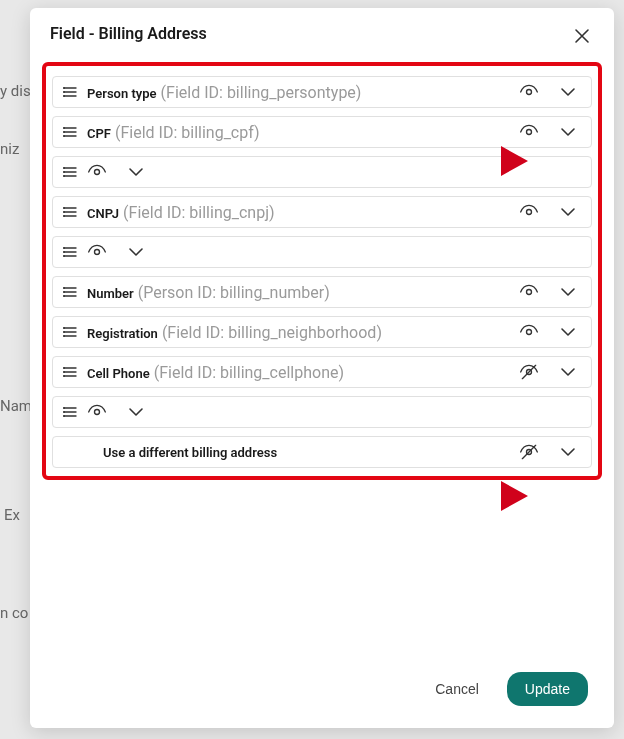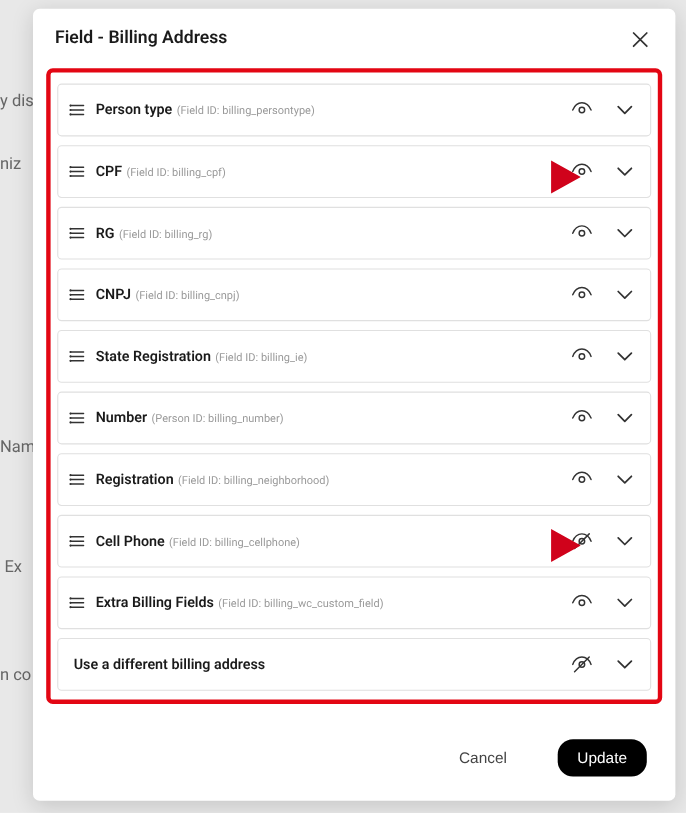--- a/index.html
+++ b/index.html
@@ -33,46 +33,46 @@
     }
     .highlight-box {
       border: 4px solid #e30613;
       border-radius: 6px;
       padding: 10px 6px 8px 6px;
     }
     .field-row {
       border: 1px solid #e0e0e0;
       border-radius: 4px;
       background: #fff;
-      height: 48px;
+      height: 32px;
       margin-bottom: 8px;
       display: flex; align-items: center;
       padding: 0 12px 0 10px;
     }
-    .field-row:last-child { margin-bottom: 0; }
+    .field-row:last-child { margin-bottom: 0; gap: 36px; }
     .drag-handle { margin-right: 10px; display: flex; align-items: center; }
     .drag-handle svg { width: 14px; height: 14px; display: block; }
     .field-text { flex: 1; display: flex; align-items: baseline; gap: 4px; min-width: 0; overflow: hidden; }
     .field-name { font-size: 13px; font-weight: 600; color: #1a1a1a; white-space: nowrap; }
-    .field-id { font-size: 10px; color: #9a9a9a; white-space: nowrap; }
+    .field-id { font-size: 16px; color: #9a9a9a; white-space: nowrap; }
     .row-actions { display: flex; align-items: center; gap: 18px; }
     .eye { display: flex; align-items: center; }
     .eye svg { width: 20px; height: 20px; display: block; }
     .chevron { display: flex; align-items: center; cursor: pointer; padding: 2px; }
     .chevron svg { width: 18px; height: 18px; display: block; }
     .modal-footer {
       padding: 20px 26px 22px 0;
-      display: flex; justify-content: flex-end; align-items: center; gap: 32px;
+      display: flex; justify-content: flex-end; align-items: center; gap: 14px;
     }
     .btn-cancel {
       background: transparent; border: none; color: #444; font-size: 14px; font-weight: 500;
       cursor: pointer; padding: 8px 14px;
     }
     .btn-update {
-      background: #000000; color: #fff; font-size: 14px; font-weight: 500;
+      background: #0f766e; color: #fff; font-size: 14px; font-weight: 500;
       border: none; border-radius: 14px; padding: 9px 18px;
       cursor: pointer;
     }
     .arrow-overlay {
       position: absolute; pointer-events: none;
     }
   </style>
 </head>
 <body>
 
@@ -174,24 +174,20 @@
                   <line x1="1" y1="7" x2="13" y2="7"></line>
                   <line x1="1" y1="11" x2="13" y2="11"></line>
                 </g>
                 <g fill="#333">
                   <circle cx="1" cy="3" r="1"></circle>
                   <circle cx="1" cy="7" r="1"></circle>
                   <circle cx="1" cy="11" r="1"></circle>
                 </g>
               </svg>
             </span>
-            <div class="field-text">
-              <span class="field-name">RG</span>
-              <span class="field-id">(Field ID: billing_rg)</span>
-            </div>
             <div class="row-actions">
               <span class="eye">
                 <svg viewBox="0 0 24 24">
                   <path d="M2 12 C4 7 8 4 12 4 C16 4 20 7 22 12" fill="none" stroke="#333" stroke-width="1.6" stroke-linecap="round"></path>
                   <circle cx="12" cy="12" r="3" fill="none" stroke="#333" stroke-width="1.6"></circle>
                 </svg>
               </span>
               <span class="chevron">
                 <span>
                   <svg viewBox="0 0 18 18">
@@ -244,24 +240,20 @@
                   <line x1="1" y1="7" x2="13" y2="7"></line>
                   <line x1="1" y1="11" x2="13" y2="11"></line>
                 </g>
                 <g fill="#333">
                   <circle cx="1" cy="3" r="1"></circle>
                   <circle cx="1" cy="7" r="1"></circle>
                   <circle cx="1" cy="11" r="1"></circle>
                 </g>
               </svg>
             </span>
-            <div class="field-text">
-              <span class="field-name">State Registration</span>
-              <span class="field-id">(Field ID: billing_ie)</span>
-            </div>
             <div class="row-actions">
               <span class="eye">
                 <svg viewBox="0 0 24 24">
                   <path d="M2 12 C4 7 8 4 12 4 C16 4 20 7 22 12" fill="none" stroke="#333" stroke-width="1.6" stroke-linecap="round"></path>
                   <circle cx="12" cy="12" r="3" fill="none" stroke="#333" stroke-width="1.6"></circle>
                 </svg>
               </span>
               <span class="chevron">
                 <span>
                   <svg viewBox="0 0 18 18">
@@ -385,24 +377,20 @@
                   <line x1="1" y1="7" x2="13" y2="7"></line>
                   <line x1="1" y1="11" x2="13" y2="11"></line>
                 </g>
                 <g fill="#333">
                   <circle cx="1" cy="3" r="1"></circle>
                   <circle cx="1" cy="7" r="1"></circle>
                   <circle cx="1" cy="11" r="1"></circle>
                 </g>
               </svg>
             </span>
-            <div class="field-text">
-              <span class="field-name">Extra Billing Fields</span>
-              <span class="field-id">(Field ID: billing_wc_custom_field)</span>
-            </div>
             <div class="row-actions">
               <span class="eye">
                 <svg viewBox="0 0 24 24">
                   <path d="M2 12 C4 7 8 4 12 4 C16 4 20 7 22 12" fill="none" stroke="#333" stroke-width="1.6" stroke-linecap="round"></path>
                   <circle cx="12" cy="12" r="3" fill="none" stroke="#333" stroke-width="1.6"></circle>
                 </svg>
               </span>
               <span class="chevron">
                 <span>
                   <svg viewBox="0 0 18 18">

